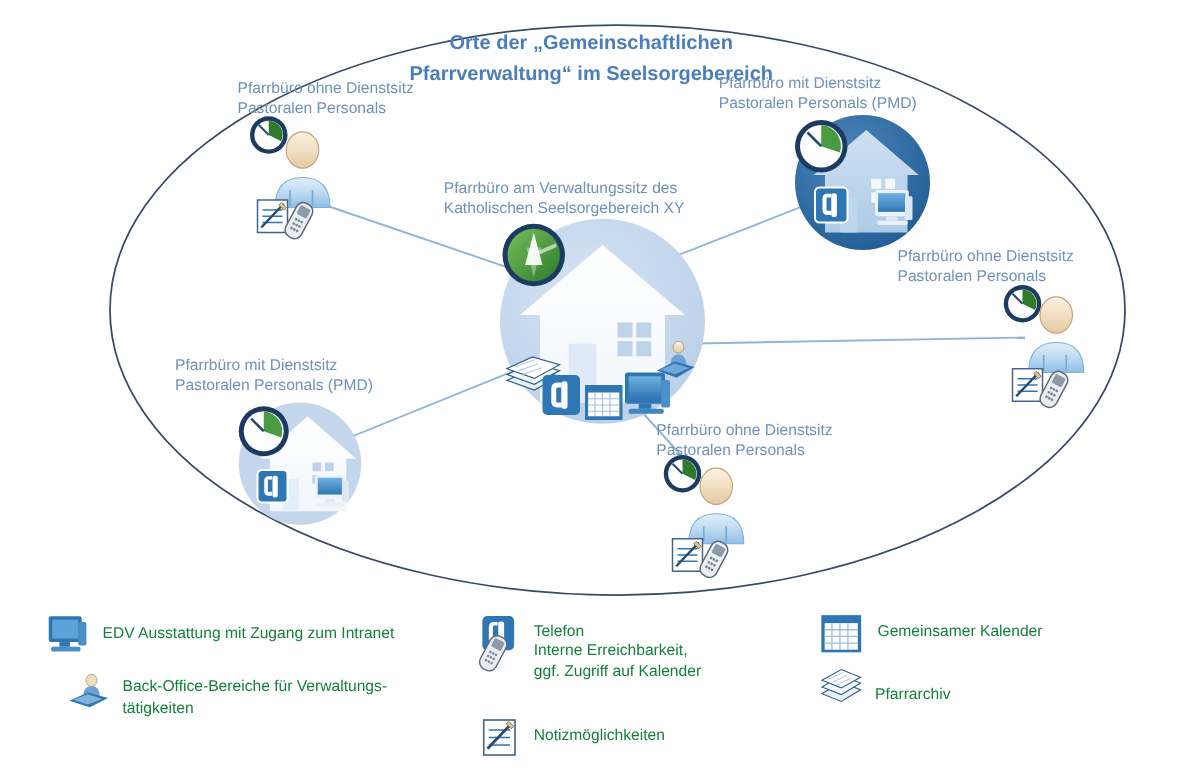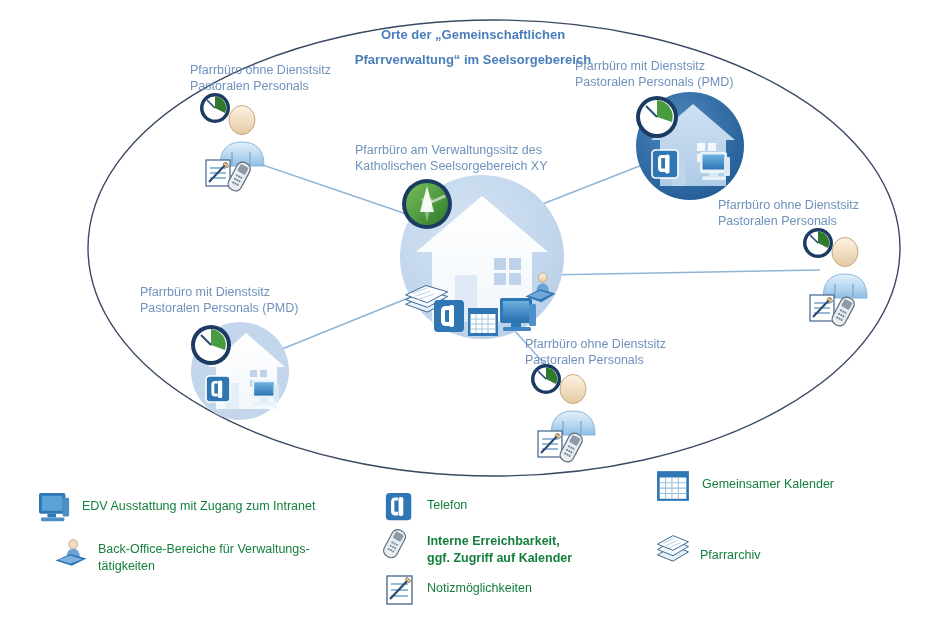--- a/index.html
+++ b/index.html
@@ -8,21 +8,21 @@
     background:#ffffff;
     font-family:"Liberation Sans", sans-serif;
     position:relative;
     overflow:hidden;
     color:#5b7ca8;
   }
   #stage{position:absolute;left:0;top:0;width:946px;height:625px;}
   svg.layer{position:absolute;left:0;top:0;width:946px;height:625px;}
   .txt{position:absolute;font-size:12.5px;line-height:16px;color:#6f92bd;white-space:nowrap;}
   .title{
-    position:absolute;text-align:center;font-size:13px;line-height:25px;
+    position:absolute;text-align:center;font-size:16px;line-height:25px;
     font-weight:bold;color:#4a7ebb;white-space:nowrap;
   }
   .legend-item{position:absolute;display:flex;align-items:flex-start;gap:10px;}
   .legend-ico{width:34px;height:32px;flex:none;display:block;}
   .legend-label{font-size:12.5px;line-height:17px;color:#15803d;padding-top:6px;white-space:pre-line;}
 </style>
 </head>
 <body>
 
 <div id="stage">
@@ -371,21 +371,21 @@
 
   <div class="legend-item" style="left:383px;top:491px;">
     <svg class="legend-ico" viewBox="0 0 32 34">
       <rect x="1" y="2" width="27" height="29" rx="4" fill="#2f76b5"></rect>
       <path d="M11 7 q-4.5 0 -4.5 4.5 v10 q0 4.5 4.5 4.5 h3 v-4 h-3 q-1 0 -1 -1 v-10 q0 -1 1 -1 h3 V7 Z" fill="#ffffff"></path>
       <rect x="14.5" y="6.5" width="5" height="20" rx="2" fill="#ffffff"></rect>
     </svg>
     <div class="legend-label">Telefon</div>
   </div>
 
-  <div class="legend-item" style="left:383px;top:527px;font-weight:bold;">
+  <div class="legend-item" style="left:383px;top:506px;">
     <svg class="legend-ico" viewBox="0 0 34 34">
       <g transform="translate(4,2) rotate(28 7 15)">
         <rect x="0" y="0" width="15" height="31" rx="6.5" fill="#e9eef3" stroke="#5c6a78" stroke-width="1.2"></rect>
         <rect x="2.8" y="3" width="9.4" height="8" rx="1.5" fill="#8e9aa7"></rect>
         <g fill="#7b8794">
           <circle cx="4.8" cy="15.5" r="1.1"></circle>
             <circle cx="7.5" cy="15.5" r="1.1"></circle>
             <circle cx="10.2" cy="15.5" r="1.1"></circle>
           <circle cx="4.8" cy="19.5" r="1.1"></circle>
             <circle cx="7.5" cy="19.5" r="1.1"></circle>
@@ -405,21 +405,21 @@
       <rect x="2" y="2" width="25" height="28" fill="#ffffff" stroke="#45638c" stroke-width="1.3"></rect>
       <g stroke="#2f76b5" stroke-width="1.2">
         <path d="M6 10 h17 M6 16 h17 M6 22 h17"></path>
       </g>
       <path d="M5 25 L24 5" stroke="#2a4a70" stroke-width="2.2"></path>
       <path d="M22 3 L26 7 L24 9 L20 5 Z" fill="#d9c28f" stroke="#8a7342" stroke-width="0.7"></path>
     </svg>
     <div class="legend-label">Notizmöglichkeiten</div>
   </div>
 
-  <div class="legend-item" style="left:656px;top:470px;gap:12px;">
+  <div class="legend-item" style="left:656px;top:491px;gap:12px;">
     <svg class="legend-ico" viewBox="0 0 32 30">
       <rect x="1" y="1" width="30" height="28" fill="#2f76b5"></rect>
       <rect x="3.5" y="7" width="25" height="20" fill="#ffffff"></rect>
       <g stroke="#9dbfdd" stroke-width="1">
         <path d="M3.5 12 h25 M3.5 17 h25 M3.5 22 h25"></path>
         <path d="M9 7 v20 M15 7 v20 M21 7 v20"></path>
       </g>
     </svg>
     <div class="legend-label">Gemeinsamer Kalender</div>
   </div>

